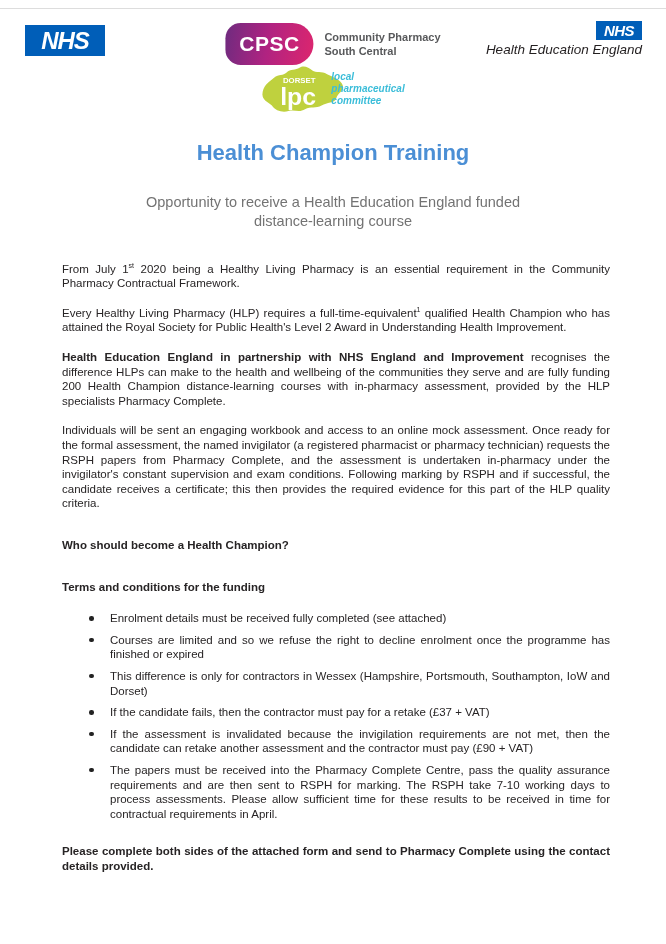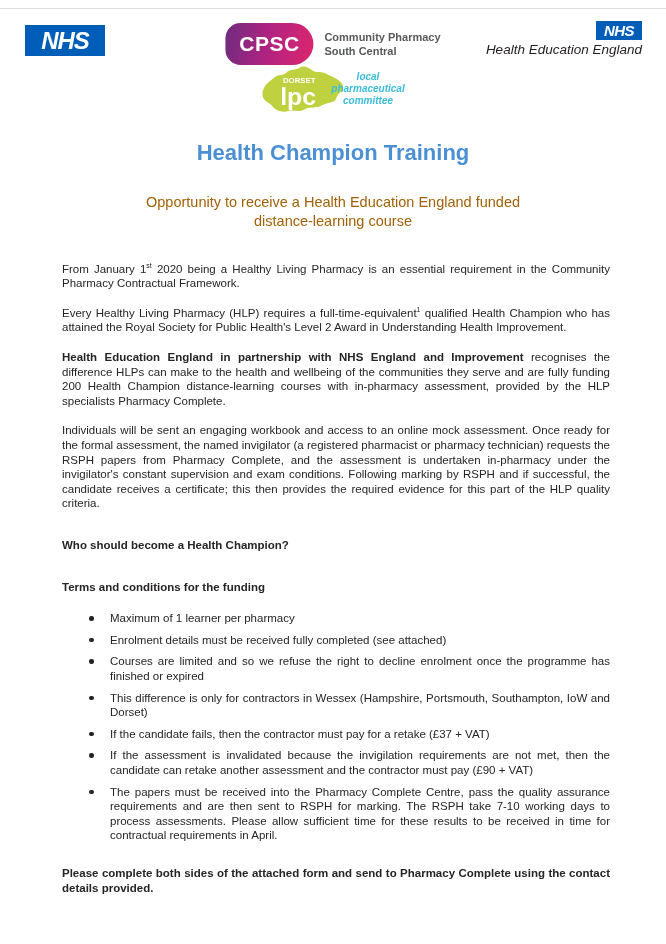--- a/index.html
+++ b/index.html
@@ -29,25 +29,25 @@
 
   .hee { position:absolute; right:24px; top:21px; text-align:right; }
   .hee-nhs {
     display:inline-block; width:46px; height:19px; background:#005EB8; color:#fff;
     font-weight:bold; font-style:italic; font-size:15px; line-height:19px; text-align:center;
     letter-spacing:-0.5px;
   }
   .hee-name { font-weight:normal; font-style:italic; font-size:13.5px; color:#231f20; margin-top:2px; }
 
   .lpc { position:absolute; left:50%; top:58px; transform:translateX(-52%); display:flex; align-items:center; }
-  .lpc-text { color:#3bbdd9; font-style:italic; font-weight:bold; font-size:10px; line-height:1.2; margin-left:-16px;text-align:center; }
+  .lpc-text { color:#3bbdd9; font-style:italic; font-weight:bold; font-size:10px; line-height:1.2; margin-left:-16px; }
 
   
   .title { text-align:center; color:#4b8fd5; font-size:22px; font-weight:bold; margin-top:20px; }
-  .subtitle { text-align:center; color:#a16207; font-size:14.5px; line-height:1.3; margin-top:27px; }
+  .subtitle { text-align:center; color:#737373; font-size:14.5px; line-height:1.3; margin-top:27px; }
 
   
   .content { margin:31px 56px 0 62px; font-size:11.5px; line-height:1.27; text-align:justify; }
   .content p { margin-bottom:15px; }
   .b { font-weight:bold; }
   sup { font-size:7px; vertical-align:super; line-height:0; }
 
   .section-heading { font-weight:bold; font-size:11.5px; margin:27px 0 0; text-align:left; }
   .section-body { margin-top:25px; }
 
@@ -102,33 +102,32 @@
     </div>
   </div>
 
   <div class="title">Health Champion Training</div>
   <div class="subtitle">
     <div>Opportunity to receive a Health Education England funded</div>
     <div>distance-learning course</div>
   </div>
 
   <div class="content">
-    <p><span>From January 1</span><sup>st</sup><span> 2020 being a Healthy Living Pharmacy is an essential requirement in the Community Pharmacy Contractual Framework.</span></p>
+    <p><span>From July 1</span><sup>st</sup><span> 2020 being a Healthy Living Pharmacy is an essential requirement in the Community Pharmacy Contractual Framework.</span></p>
 
     <p><span>Every Healthy Living Pharmacy (HLP) requires a full-time-equivalent</span><sup>1</sup><span> qualified Health Champion who has attained the Royal Society for Public Health's Level 2 Award in Understanding Health Improvement.</span></p>
 
     <p><span class="b">Health Education England in partnership with NHS England and Improvement</span><span> recognises the difference HLPs can make to the health and wellbeing of the communities they serve and are fully funding 200 Health Champion distance-learning courses with in-pharmacy assessment, provided by the HLP specialists Pharmacy Complete.</span></p>
 
     <p>Individuals will be sent an engaging workbook and access to an online mock assessment. Once ready for the formal assessment, the named invigilator (a registered pharmacist or pharmacy technician) requests the RSPH papers from Pharmacy Complete, and the assessment is undertaken in-pharmacy under the invigilator's constant supervision and exam conditions. Following marking by RSPH and if successful, the candidate receives a certificate; this then provides the required evidence for this part of the HLP quality criteria.</p>
 
     <div class="section-heading">Who should become a Health Champion?</div>
 
     <div class="section-heading">Terms and conditions for the funding</div>
     <ul class="terms">
-      <li>Maximum of 1 learner per pharmacy</li>
       <li>Enrolment details must be received fully completed (see attached)</li>
       <li>Courses are limited and so we refuse the right to decline enrolment once the programme has finished or expired</li>
       <li>This difference is only for contractors in Wessex (Hampshire, Portsmouth, Southampton, IoW and Dorset)</li>
       <li>If the candidate fails, then the contractor must pay for a retake (£37 + VAT)</li>
       <li>If the assessment is invalidated because the invigilation requirements are not met, then the candidate can retake another assessment and the contractor must pay (£90 + VAT)</li>
       <li>The papers must be received into the Pharmacy Complete Centre, pass the quality assurance requirements and are then sent to RSPH for marking. The RSPH take 7-10 working days to process assessments. Please allow sufficient time for these results to be received in time for contractual requirements in April.</li>
     </ul>
 
     <p class="closing">Please complete both sides of the attached form and send to Pharmacy Complete using the contact details provided.</p>
 

